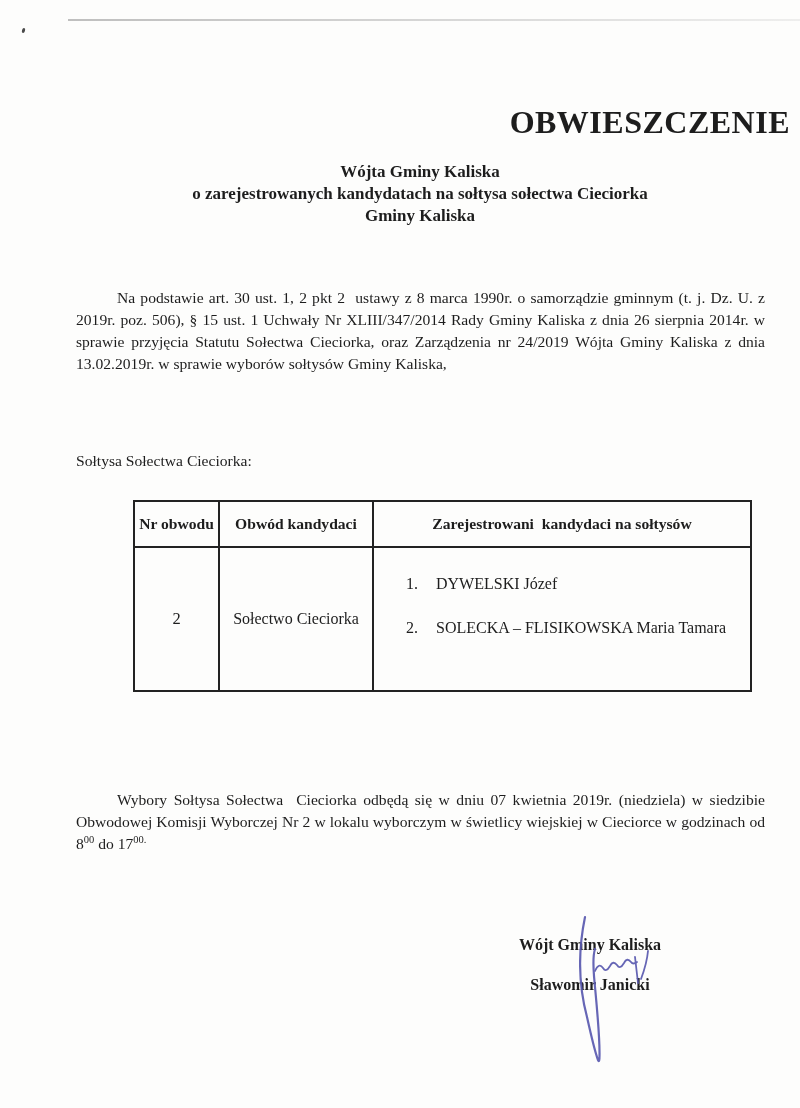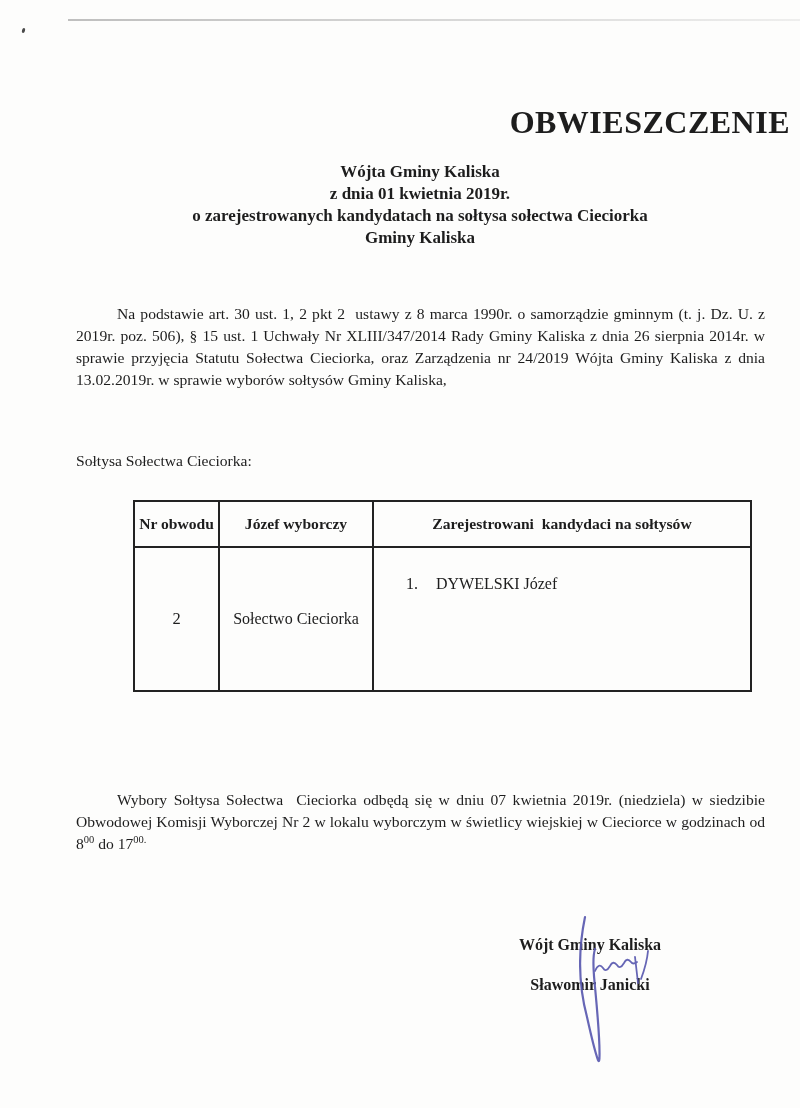--- a/index.html
+++ b/index.html
@@ -25,21 +25,21 @@
   }
   .subtitles {
     position:absolute; top:161px; left:50px; width:740px;
     text-align:center; font-weight:bold; font-size:17px; line-height:22px;
   }
   .para {
     font-size:15.6px; line-height:22px; white-space:pre-wrap;
   }
   .legal {
     position:absolute; top:287px; left:76px; width:689px;
-    text-align:justify; text-indent:41px;margin-top:16px;
+    text-align:justify; text-indent:41px;
   }
   .announce {
     position:absolute; top:406px; left:76px; width:660px;
   }
   .tbl {
     position:absolute; top:500px; left:133px; width:619px; height:192px;
     border:2px solid #222; box-sizing:border-box;
     display:grid; grid-template-columns:85px 154px 1fr; grid-template-rows:46px 1fr;
   }
   .cell { box-sizing:border-box; }
@@ -76,41 +76,43 @@
 
 <div class="page">
 
   <div class="scanline"></div>
   <div class="speck"></div>
 
   <div class="doc-title">OBWIESZCZENIE</div>
 
   <div class="subtitles">
     <div>Wójta Gminy Kaliska</div>
-    <div>z dnia 01 kwietnia 2019r.</div>
     <div>o zarejestrowanych kandydatach na sołtysa sołectwa Cieciorka</div>
     <div>Gminy Kaliska</div>
   </div>
 
   <div class="para legal">Na podstawie art. 30 ust. 1, 2 pkt 2  ustawy z 8 marca 1990r. o samorządzie gminnym (t. j. Dz. U. z 2019r. poz. 506), § 15 ust. 1 Uchwały Nr XLIII/347/2014 Rady Gminy Kaliska z dnia 26 sierpnia 2014r. w sprawie przyjęcia Statutu Sołectwa Cieciorka, oraz Zarządzenia nr 24/2019 Wójta Gminy Kaliska z dnia 13.02.2019r. w sprawie wyborów sołtysów Gminy Kaliska,</div>
 
   <div class="para announce">
     <div>Sołtysa Sołectwa Cieciorka:</div>
   </div>
 
   <div class="tbl">
     <div class="cell th b-r b-b">Nr obwodu</div>
-    <div class="cell th b-r b-b">Józef wyborczy</div>
+    <div class="cell th b-r b-b">Obwód kandydaci</div>
     <div class="cell th b-b">Zarejestrowani  kandydaci na sołtysów</div>
 
     <div class="cell td-center b-r">2</div>
     <div class="cell td-center td-name b-r">Sołectwo Cieciorka</div>
     <div class="cell cand-cell">
       <div class="cand-item">
         <span class="cand-num">1.</span><span>DYWELSKI Józef</span>
+      </div>
+      <div class="cand-item">
+        <span class="cand-num">2.</span><span>SOLECKA – FLISIKOWSKA Maria Tamara</span>
       </div>
     </div>
   </div>
 
   <div class="para election"><span>Wybory Sołtysa Sołectwa  Cieciorka odbędą się w dniu 07 kwietnia 2019r. (niedziela) w siedzibie Obwodowej Komisji Wyborczej Nr 2 w lokalu wyborczym w świetlicy wiejskiej w Cieciorce w godzinach od 8</span><sup>00</sup><span> do 17</span><sup>00.</sup></div>
 
   <div class="sig-title">Wójt Gminy Kaliska</div>
   <div class="sig-name">Sławomir Janicki</div>
 
   <svg class="sig-ink" viewBox="0 0 112 168">

